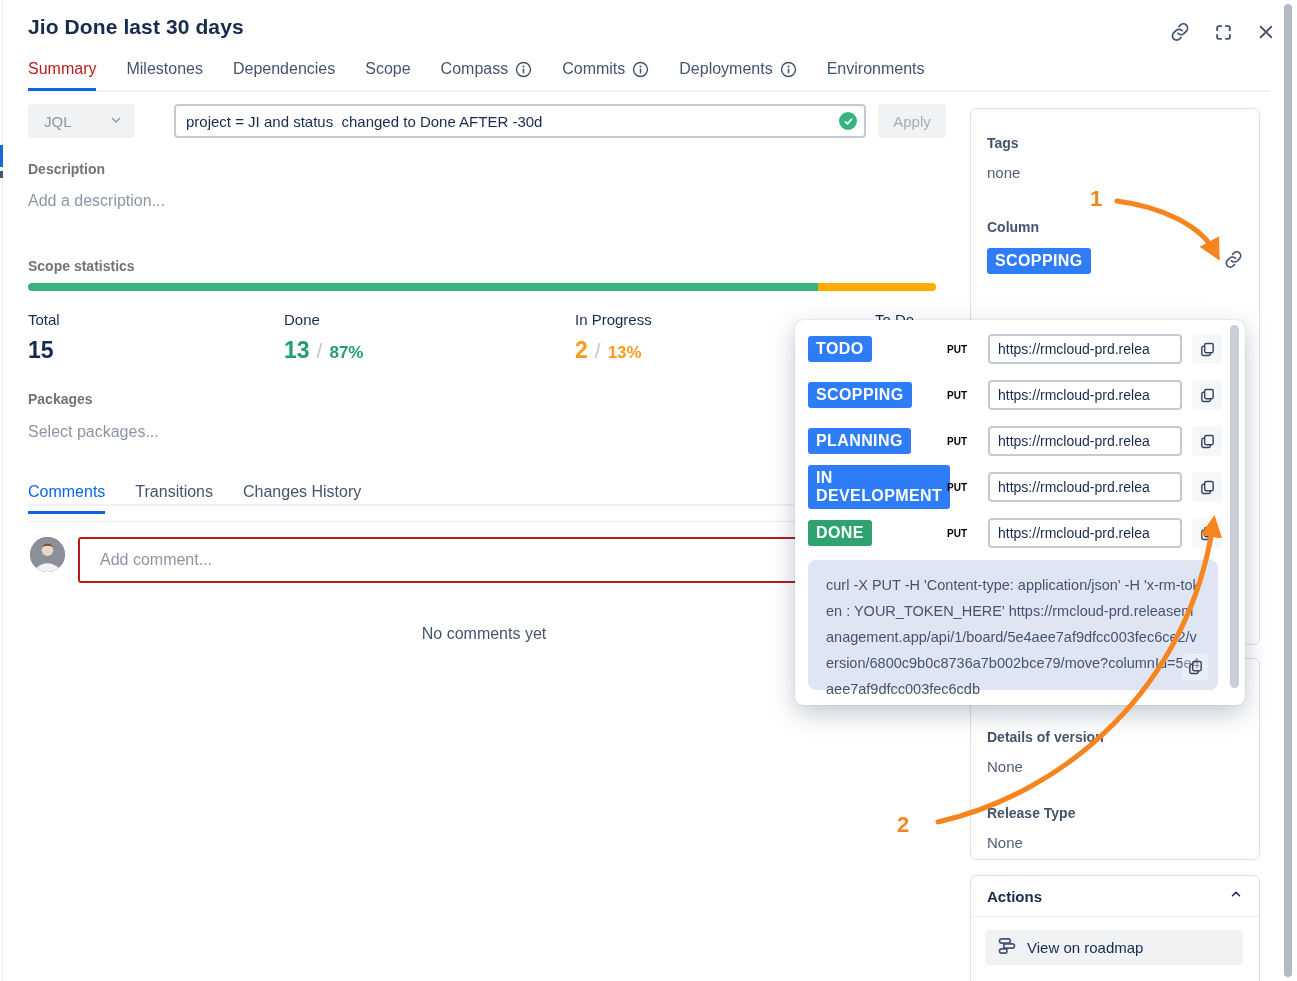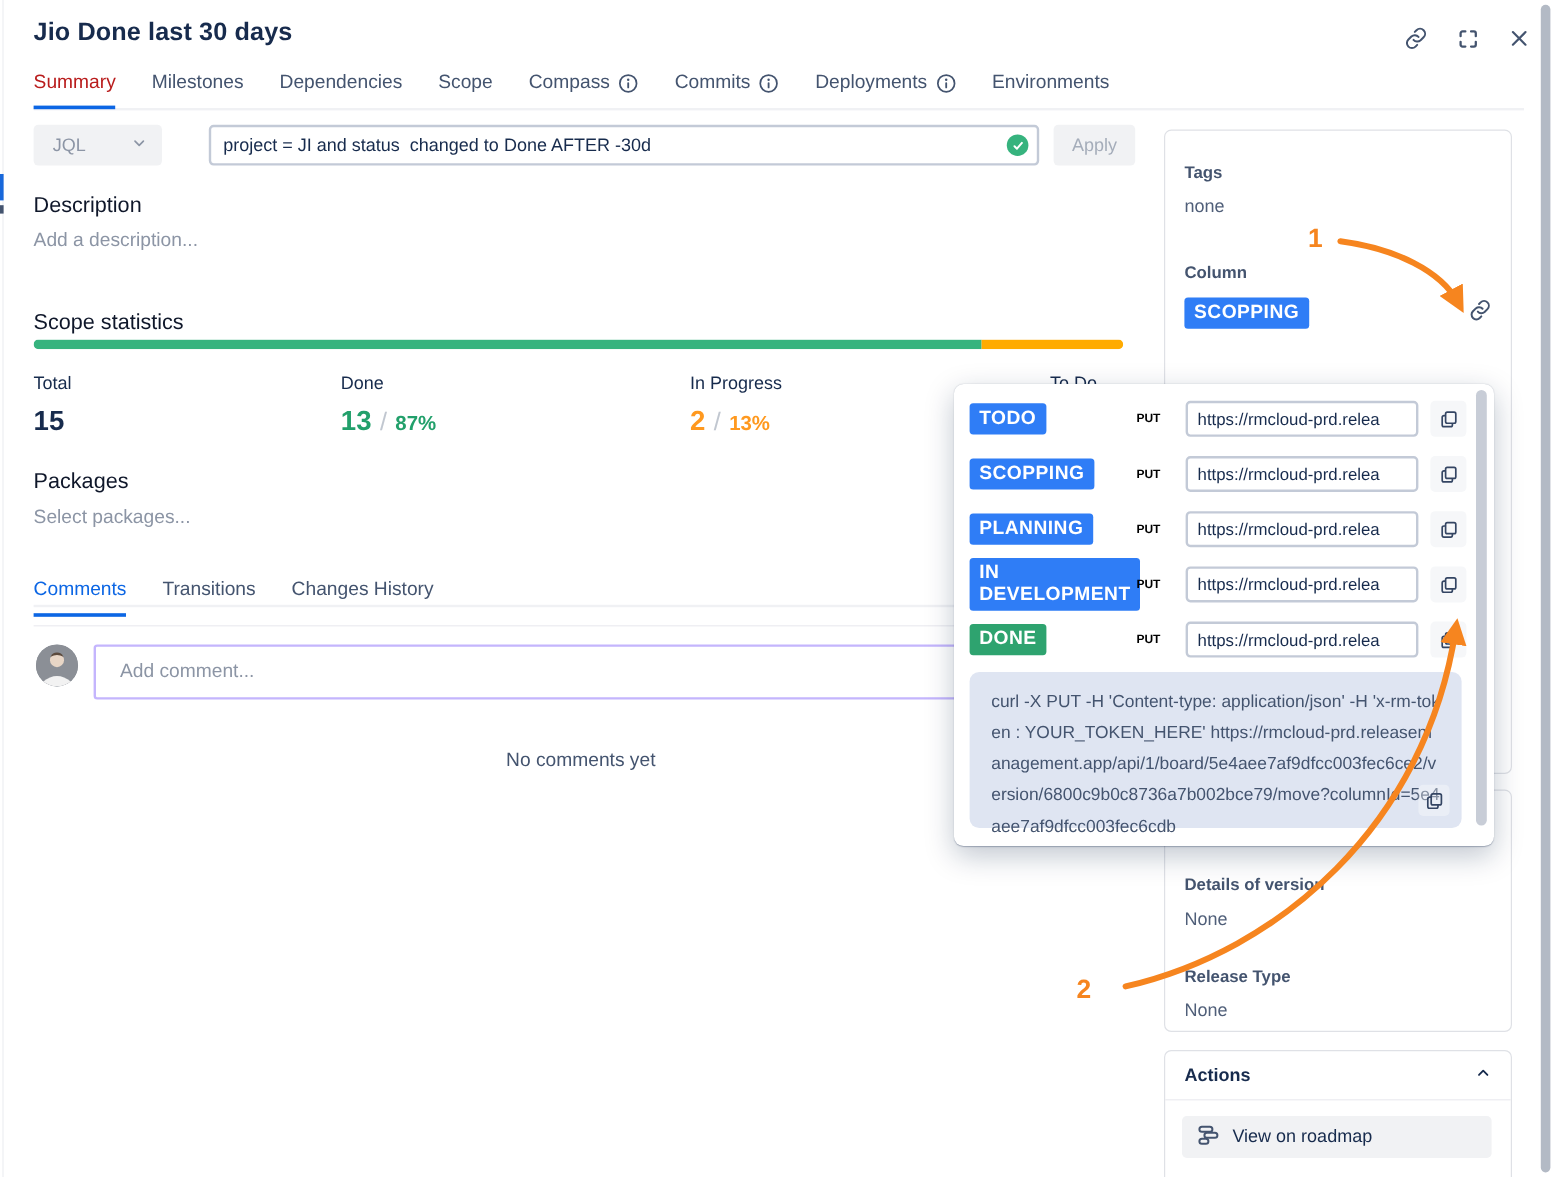--- a/index.html
+++ b/index.html
@@ -28,21 +28,21 @@
   .info-ic { display:inline-flex; }
 
   
   .jql-row { left:28px; top:104px; display:flex; align-items:flex-start; }
   .jql-select { width:107px; height:34px; background:#F1F2F4; border-radius:4px; display:flex; align-items:center; justify-content:space-between; padding:0 12px 0 16px; color:#8C95A5; font-size:15px; cursor:pointer; }
   .jql-input-wrap { position:relative; margin-left:39px; }
   .jql-input { width:692px; height:34px; border:2px solid #C3CAD7; border-radius:4px; padding:0 34px 0 10px; font-size:15px; color:#172B4D; font-family:"Liberation Sans",sans-serif; background:#fff; }
   .check-badge { position:absolute; right:9px; top:8px; width:18px; height:18px; border-radius:50%; background:#36B37E; display:flex; align-items:center; justify-content:center; }
   .apply-btn { margin-left:12px; width:68px; height:34px; background:#F1F2F4; border:none; border-radius:4px; color:#A5ADBA; font-size:15px; font-family:"Liberation Sans",sans-serif; cursor:pointer; }
 
-  .sec-label { font-size:18px; font-weight:400; color:#0f172a; }
+  .sec-label { font-size:14px; font-weight:700; color:#737373; }
   .placeholder-text { font-size:16px; color:#8C95A5; }
 
   
   .progress { left:28px; top:283px; width:908px; height:8px; border-radius:4px; overflow:hidden; display:flex; }
   .progress .seg-done { background:#36B37E; height:100%; }
   .progress .seg-rest { background:#FFAB00; height:100%; }
   .stat { position:absolute; top:311px; }
   .stat .lbl { font-size:15px; color:#172B4D; }
   .stat .val-row { margin-top:9px; display:flex; align-items:baseline; gap:7px; }
   .stat .big { font-size:23px; font-weight:700; }
@@ -52,21 +52,21 @@
   .c-orange { color:#FF991F; }
 
   
   .ctabs { left:28px; top:483px; display:flex; gap:30px; }
   .ctab { font-size:16px; color:#44546F; padding-bottom:13px; cursor:pointer; }
   .ctab.active { color:#0C66E4; border-bottom:3px solid #0C66E4; padding-bottom:10px; }
   .ctabs-rule { left:28px; top:504px; width:912px; height:2px; background:#F0F1F4; }
   .csec-rule { left:28px; top:521px; width:912px; height:1px; background:#EBECF0; }
 
   .avatar { left:30px; top:537px; width:35px; height:35px; border-radius:50%; background:#7D838C; overflow:hidden; display:flex; align-items:flex-end; justify-content:center; }
-  .comment-input { left:78px; top:537px; width:862px; height:46px; border:2px solid #c4b5fd; border-radius:3px; padding:0 20px; font-size:16px; color:#4d7c0f; font-family:"Liberation Sans",sans-serif; }
+  .comment-input { left:78px; top:537px; width:862px; height:46px; border:2px solid #b91c1c; border-radius:3px; padding:0 20px; font-size:16px; color:#4d7c0f; font-family:"Liberation Sans",sans-serif; }
   .comment-input::placeholder { color:#8C95A5; }
   .empty-comments { left:28px; top:625px; width:912px; text-align:center; font-size:16px; color:#44546F; }
 
   
   .panel { left:970px; width:290px; background:#fff; border:1px solid #DFE1E6; border-radius:6px; z-index:5; }
   .panel-head { height:41px; display:flex; align-items:center; justify-content:space-between; padding:0 16px; border-bottom:1px solid #EBECF0; cursor:pointer; }
   .panel-head .ph-title { font-size:15px; font-weight:700; color:#172B4D; }
   .panel-body { padding:16px; }
   .field-label { font-size:14px; font-weight:700; color:#44546F; }
   .field-value { font-size:15px; color:#505F79; margin-top:13px; }

